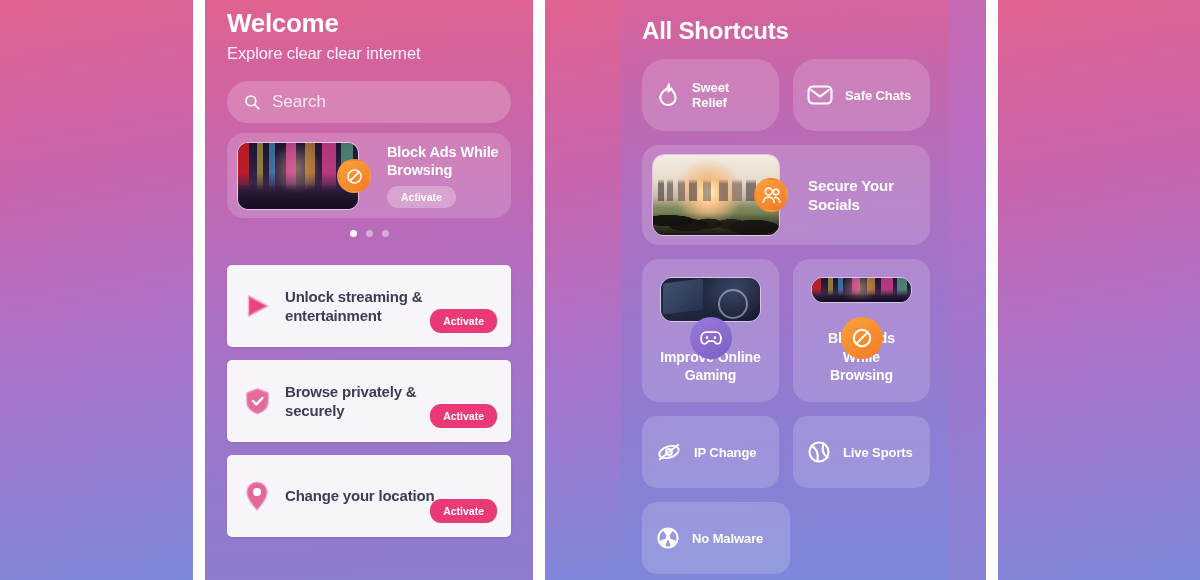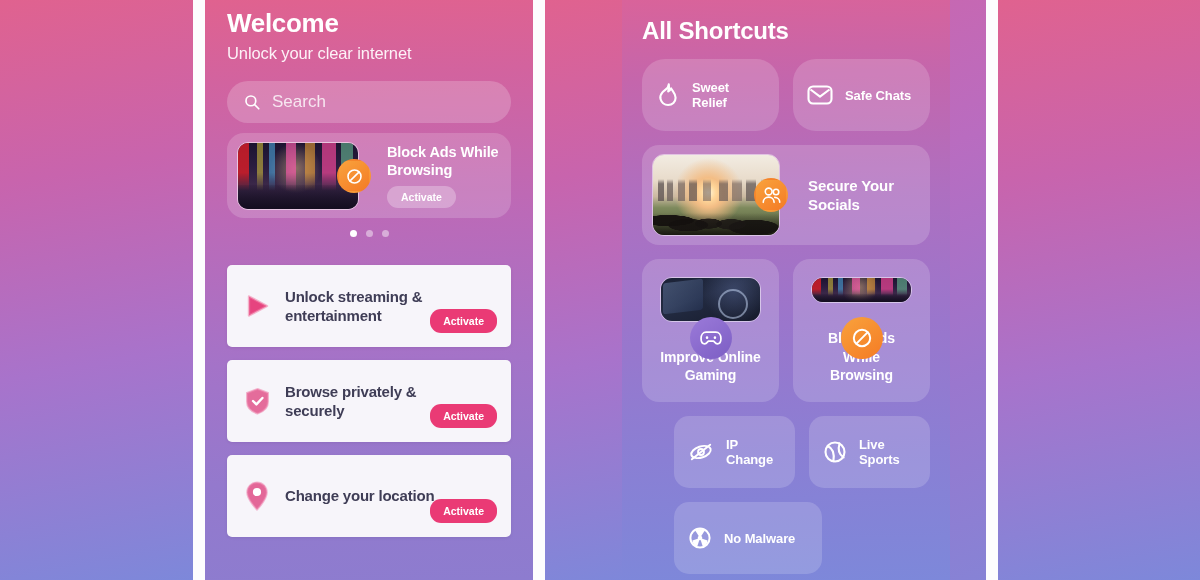--- a/index.html
+++ b/index.html
@@ -269,21 +269,21 @@
   .badge-center {
     position: absolute;
     left: 50%;
     transform: translateX(-50%);
     top: 58px;
     width: 42px; height: 42px;
     border-radius: 50%;
     display: flex; align-items: center; justify-content: center;
   }
 
-  .sc-halfrow { display: flex; gap: 14px; margin-top: 14px; margin-left: 32px; }
+  .sc-halfrow { display: flex; gap: 14px; margin-top: 14px; }
   .sc-half {
     width: 148px;
     background: rgba(255,255,255,0.17);
     border-radius: 15px;
     height: 72px;
     display: flex;
     align-items: center;
     padding: 0 14px;
     gap: 12px;
   }
@@ -386,21 +386,21 @@
 <div class="bg-col" id="bg-mid"></div>
 <div class="bg-col" id="bg-right"></div>
 <div class="gap" id="gap-1"></div>
 <div class="gap" id="gap-2"></div>
 <div class="gap" id="gap-3"></div>
 <div class="gap" id="gap-4"></div>
 
 <div class="phone" id="phone-left">
   <div class="lp-pad">
     <div class="welcome-title">Welcome</div>
-    <div class="welcome-sub">Unlock your clear internet</div>
+    <div class="welcome-sub">Explore clear clear internet</div>
 
     <div class="search-bar">
       <span>
         <svg width="18" height="18" viewBox="0 0 24 24" fill="none" stroke="#ffffff" stroke-width="2.2" stroke-linecap="round">
           <circle cx="10.5" cy="10.5" r="6.5"></circle>
             <line x1="15.5" y1="15.5" x2="21" y2="21"></line>
         </svg>
       </span>
       <span class="ph">Search</span>
     </div>

